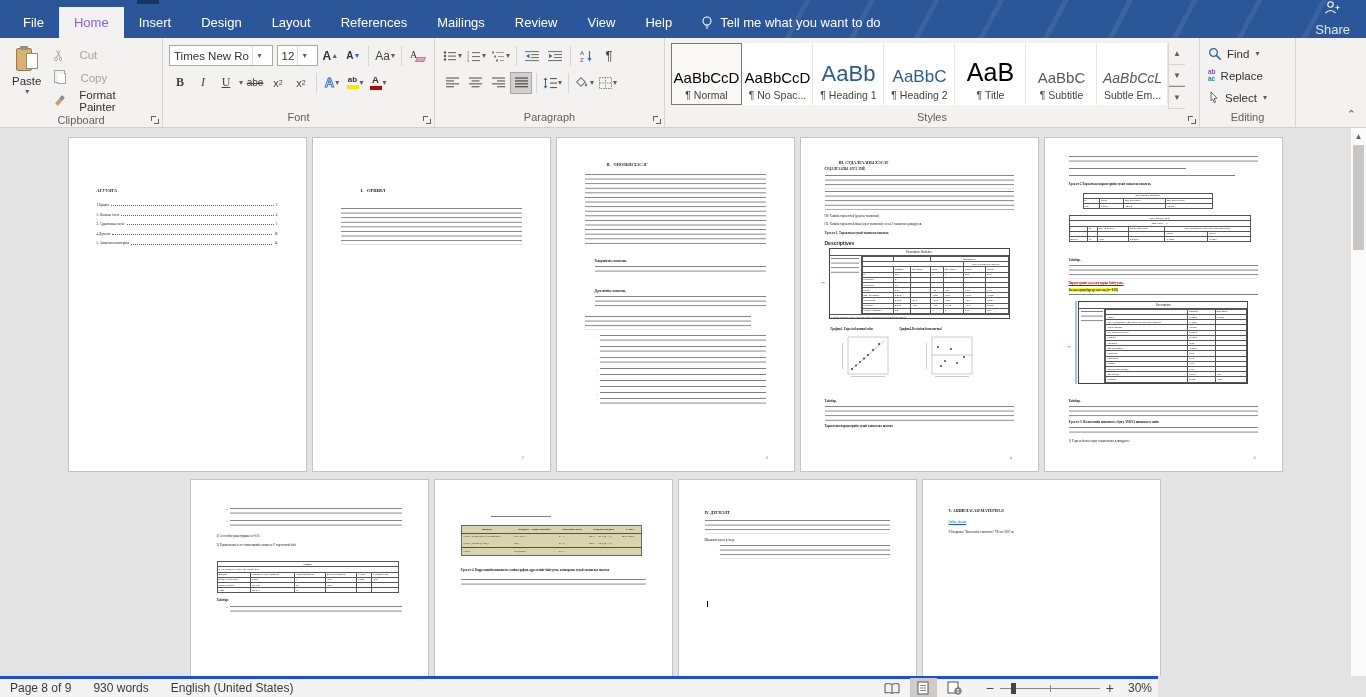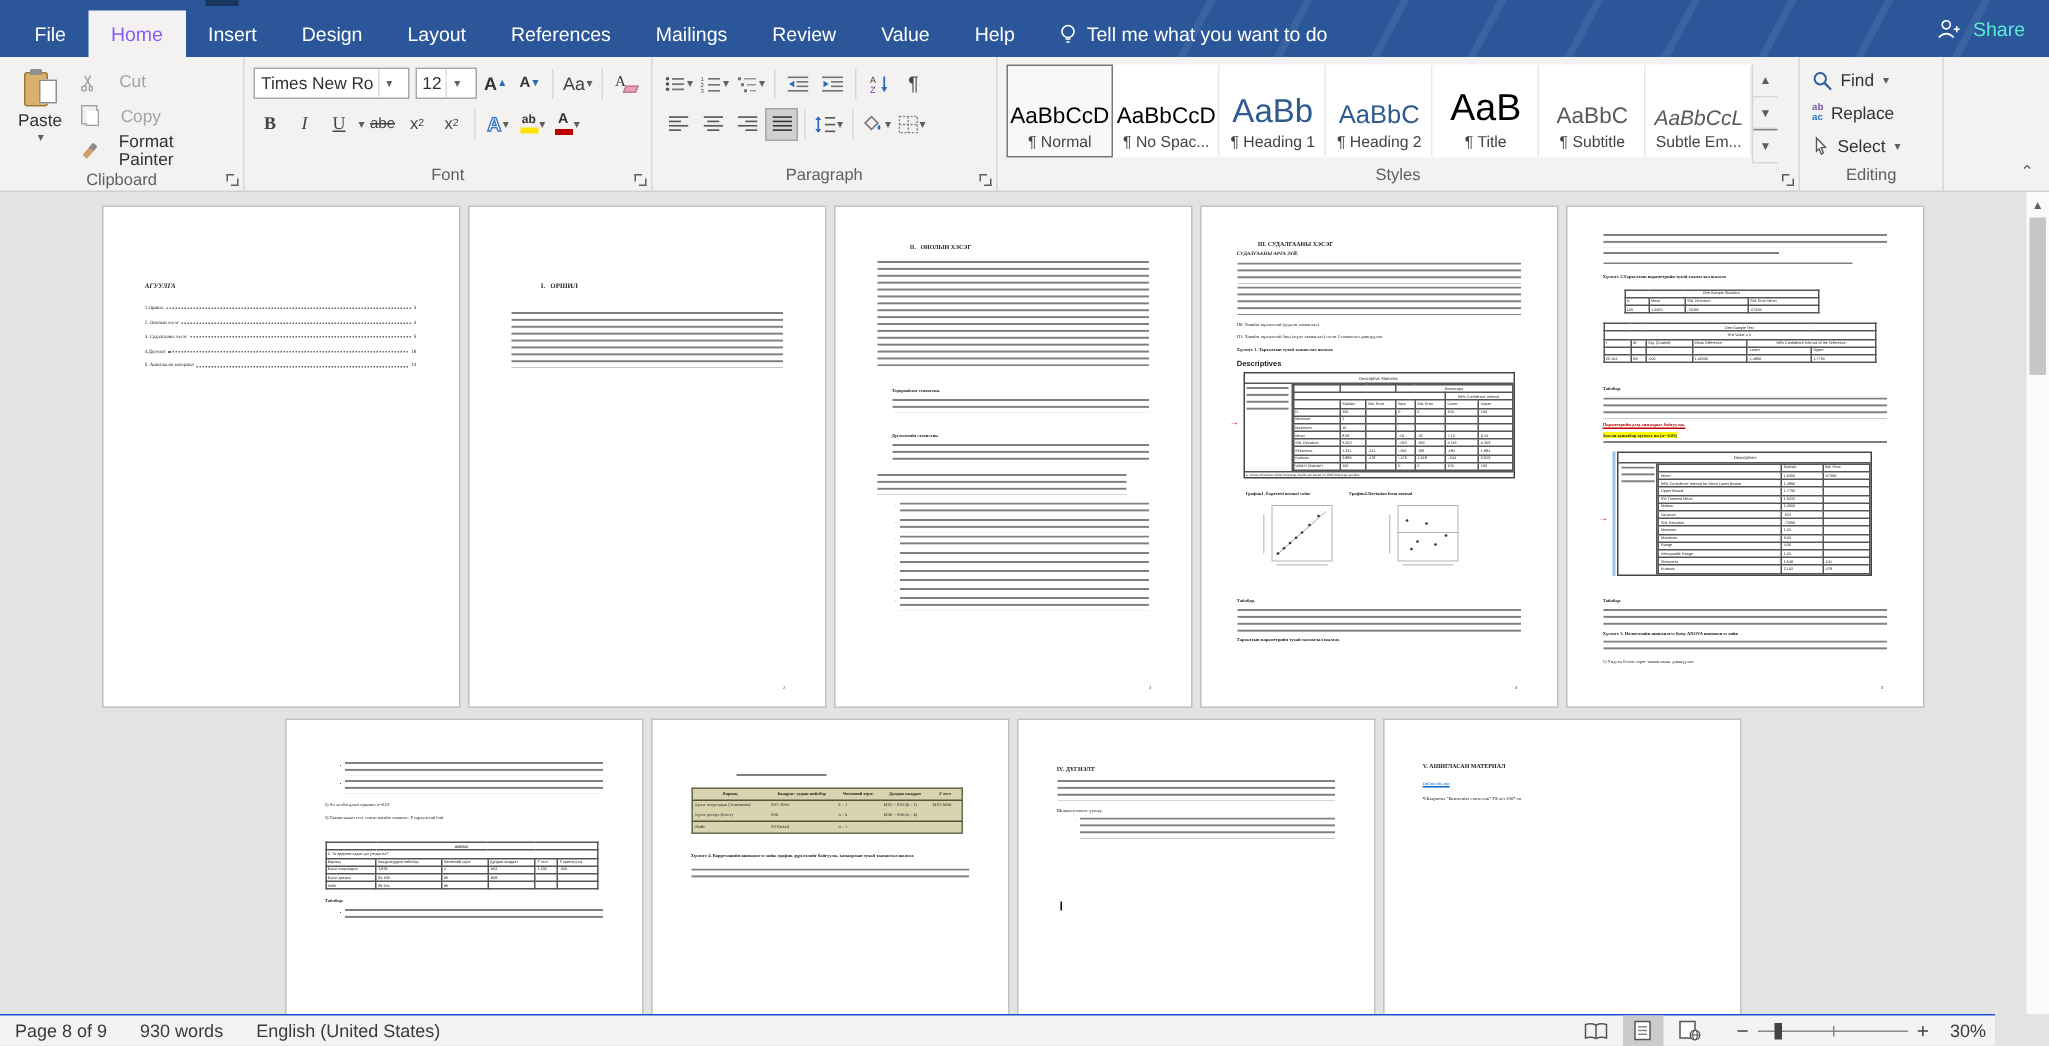--- a/index.html
+++ b/index.html
@@ -8,21 +8,21 @@
 
   
   .titlebar{position:absolute;left:0;top:0;width:1366px;height:38px;background:#2b579a;display:flex;align-items:flex-end;}
   .deco{position:absolute;right:0;top:0;width:620px;height:38px;
     background:repeating-linear-gradient(118deg,transparent 0 52px,rgba(255,255,255,.07) 52px 57px);pointer-events:none;}
   .notch{position:absolute;left:137px;top:0;width:22px;height:4px;background:#17355f;}
   .tabs{display:flex;align-items:flex-end;height:38px;padding-left:8px;}
   .tab{height:31px;line-height:31px;padding:0 15px;color:#fff;font-size:13px;cursor:default;white-space:nowrap;}
   .tab.active{background:#f3f2f1;color:#8b5cf6;}
   .tellme{display:flex;align-items:center;gap:7px;color:#fff;font-size:13px;height:31px;margin-left:14px;}
-  .share{position:absolute;right:16px;top:0;height:38px;display:flex;align-items:center;gap:7px;color:#5eead4;font-size:13px;}
+  .share{position:absolute;right:16px;top:0;height:38px;display:flex;align-items:center;gap:7px;color:#e5e5e5;font-size:13px;flex-direction:column;}
 
   
   .ribbon{position:absolute;left:0;top:38px;width:1366px;height:90px;background:#f3f2f1;border-bottom:1px solid #d2d0ce;display:flex;}
   .rgroup{position:relative;height:100%;border-right:1px solid #d8d5d2;display:flex;flex-direction:column;}
   .gbody{flex:1;display:flex;padding:4px 6px 0 6px;}
   .glabel{height:18px;text-align:center;font-size:11px;color:#605e5c;line-height:16px;}
   .dlg{position:absolute;right:3px;bottom:3px;width:9px;height:9px;}
   .dlg::before{content:"";position:absolute;left:1px;top:1px;width:4px;height:4px;border-left:1px solid #605e5c;border-top:1px solid #605e5c;}
   .dlg::after{content:"";position:absolute;right:0;bottom:0;width:4px;height:4px;border-right:1px solid #605e5c;border-bottom:1px solid #605e5c;}
   .col{display:flex;flex-direction:column;}
@@ -124,21 +124,21 @@
   
   .chartcap{display:flex;gap:26px;margin-left:6px;}
   .charts{display:flex;gap:34px;margin-left:16px;}
 
   
   .vscroll{position:absolute;right:0;top:128px;width:16px;height:548px;background:#fafafa;border-left:1px solid #e4e2e0;}
   .vs-up{height:16px;display:flex;align-items:center;justify-content:center;font-size:8px;color:#606060;}
   .vs-thumb{position:absolute;left:2px;top:17px;width:11px;height:105px;background:#c8c6c4;border-radius:1px;}
 
   
-  .statusbar{position:absolute;left:0;top:676px;width:1330px;height:21px;background:#f3f3f3;border-top:1px solid #1d4ed8;display:flex;align-items:center;font-size:12px;color:#3b3a39;}
+  .statusbar{position:absolute;left:0;top:676px;width:1158px;height:21px;background:#f3f3f3;border-top:3px solid #1d4ed8;display:flex;align-items:center;font-size:12px;color:#3b3a39;}
   .statusbar .lft{display:flex;gap:22px;padding-left:10px;}
   .statusbar .rgt{position:absolute;right:6px;display:flex;align-items:center;gap:4px;height:100%;}
   .viewbtn{width:27px;height:21px;display:flex;align-items:center;justify-content:center;}
   .viewbtn.on{background:#cccbca;}
   .zslider{display:flex;align-items:center;gap:6px;margin-left:14px;}
   .ztrack{position:relative;width:100px;height:1px;background:#8a8886;}
   .ztick{position:absolute;left:50px;top:-3px;width:1px;height:7px;background:#8a8886;}
   .zhandle{position:absolute;left:11px;top:-5px;width:5px;height:11px;background:#444;}
   .zpm{font-size:14px;color:#444;line-height:1;}
   .zval{width:34px;text-align:right;font-size:12px;color:#3b3a39;}
@@ -151,21 +151,21 @@
   <div class="notch"></div>
   <div class="tabs">
     <span class="tab">File</span>
     <span class="tab active">Home</span>
     <span class="tab">Insert</span>
     <span class="tab">Design</span>
     <span class="tab">Layout</span>
     <span class="tab">References</span>
     <span class="tab">Mailings</span>
     <span class="tab">Review</span>
-    <span class="tab">Value</span>
+    <span class="tab">View</span>
     <span class="tab">Help</span>
   </div>
   <div class="tellme">
     <svg width="12" height="16" viewBox="0 0 12 16">
         <circle cx="6" cy="6" r="4" fill="none" stroke="#fff" stroke-width="1.1"></circle>
         <path d="M4.4 11 h3.2 M4.9 13 h2.2" stroke="#fff" stroke-width="1.1" fill="none"></path>
       </svg>
     <span>Tell me what you want to do</span>
   </div>
   <div class="share">

